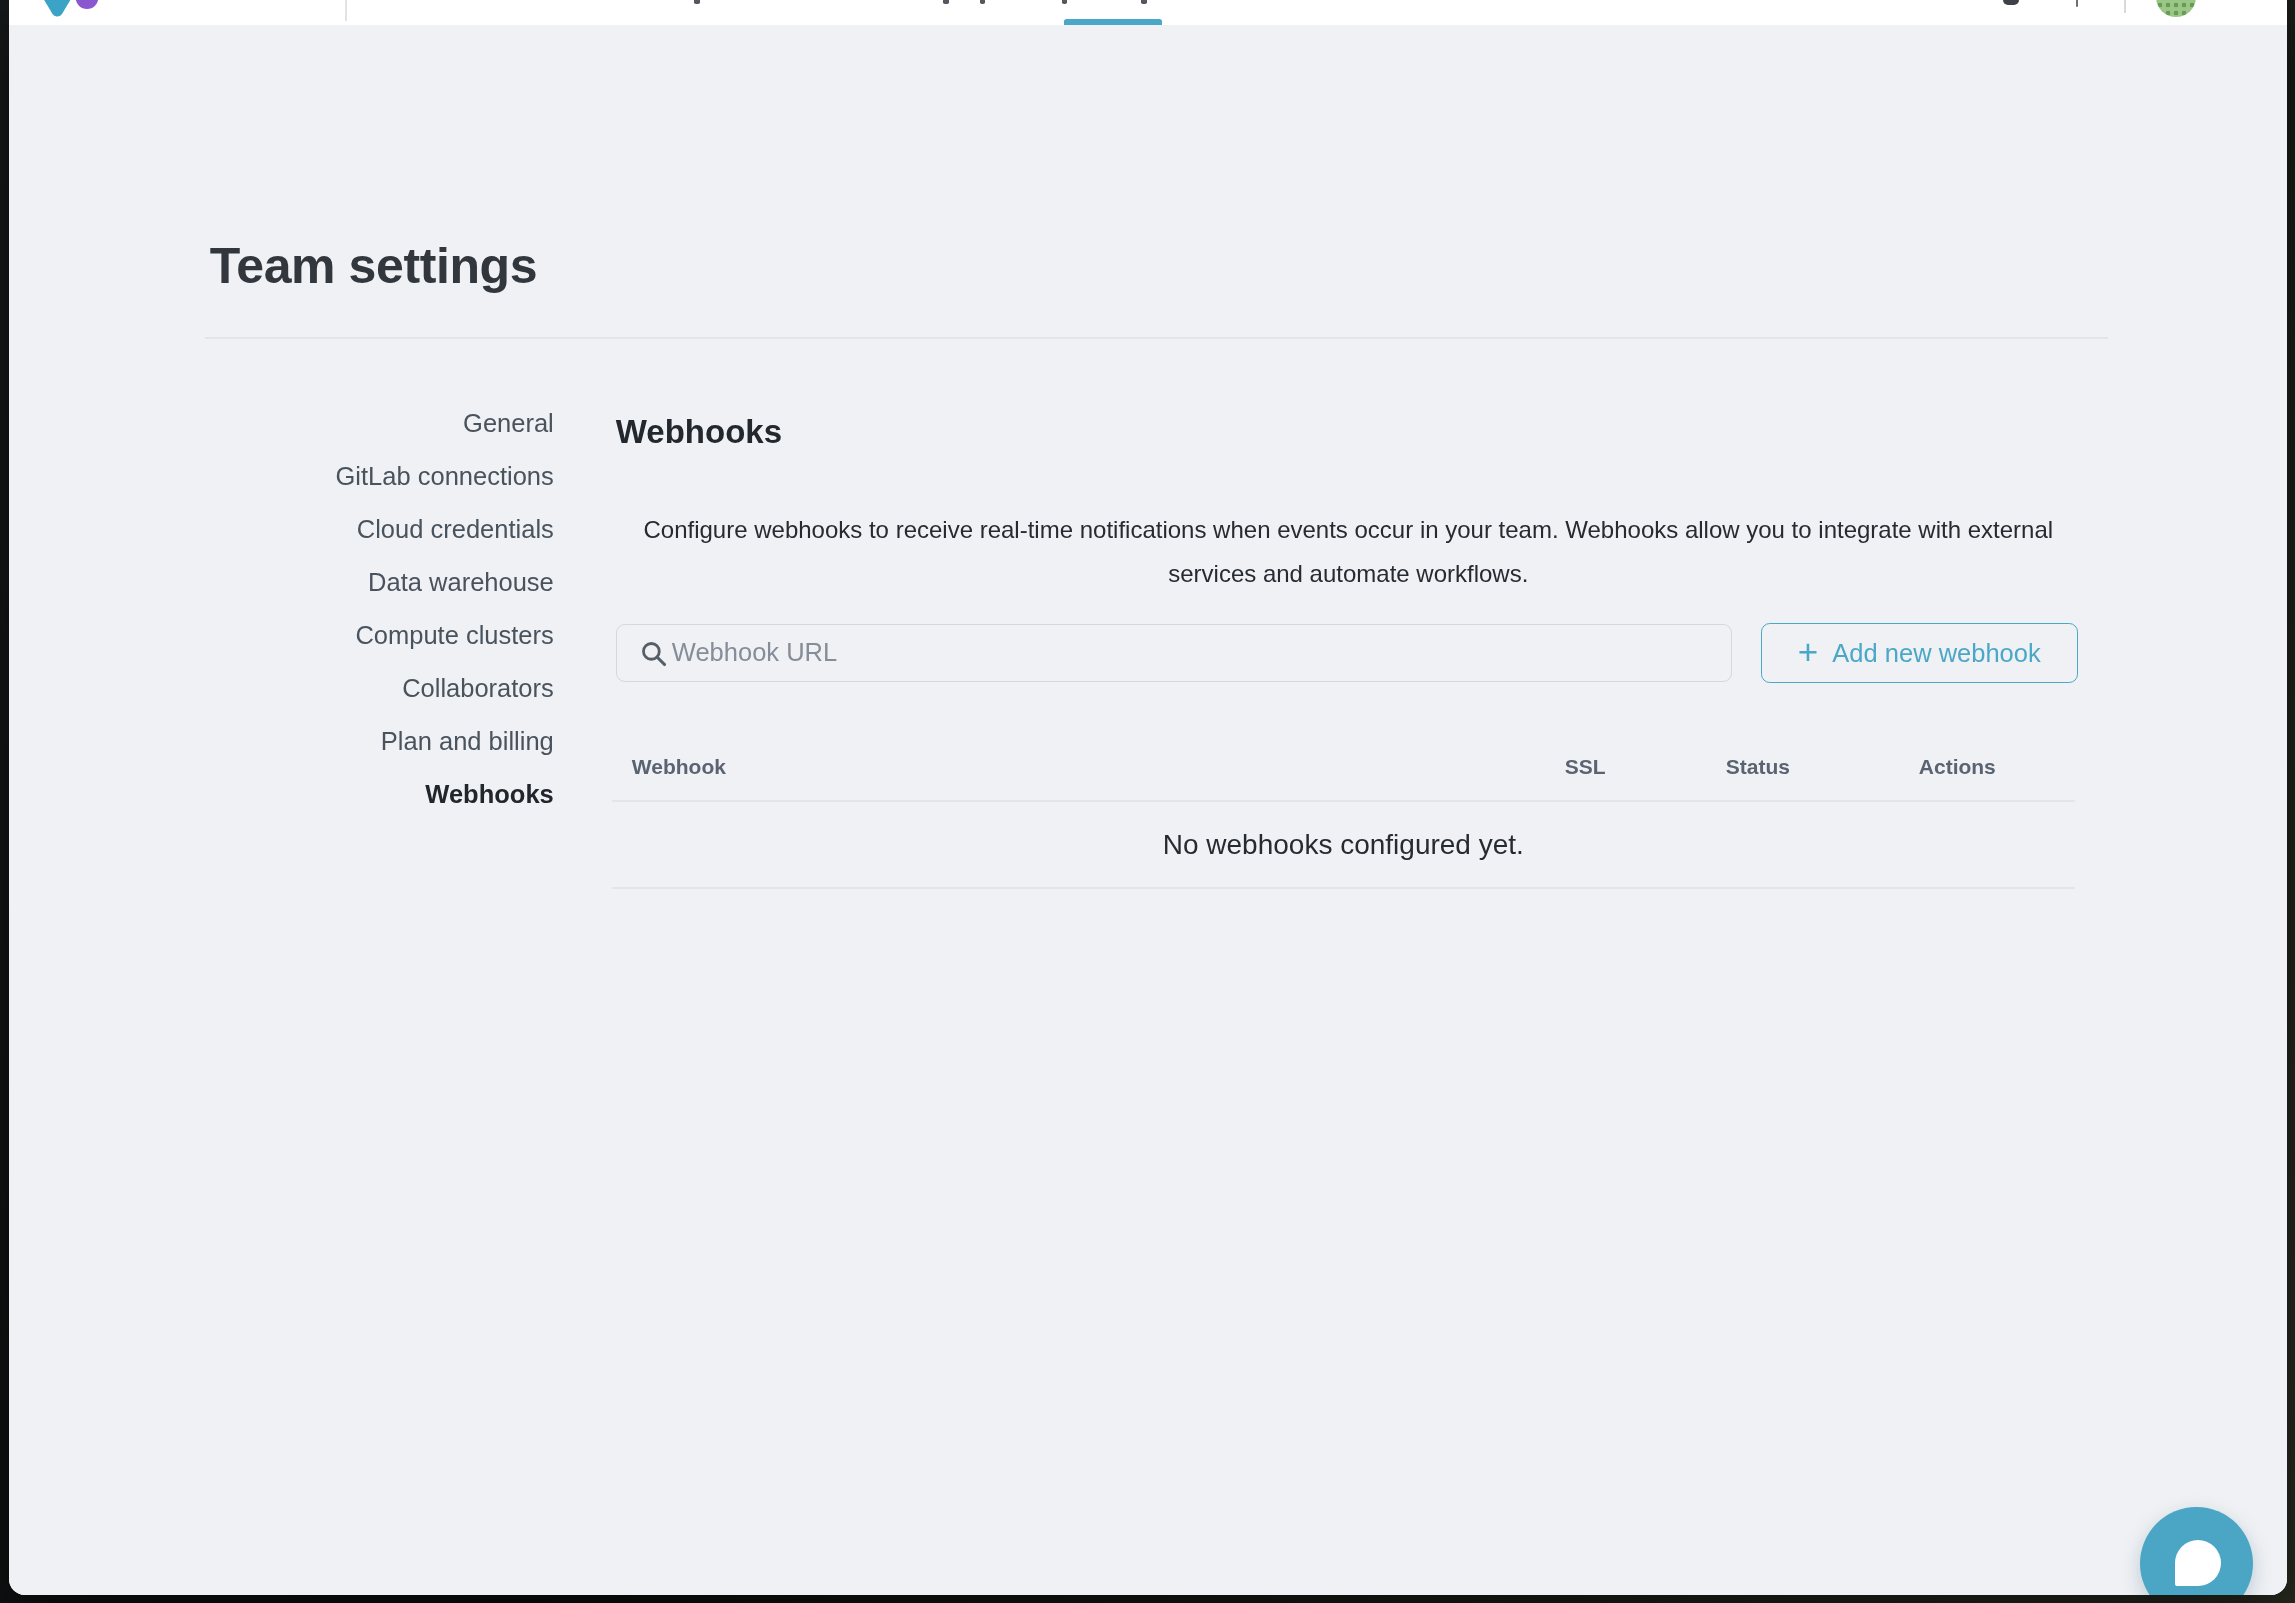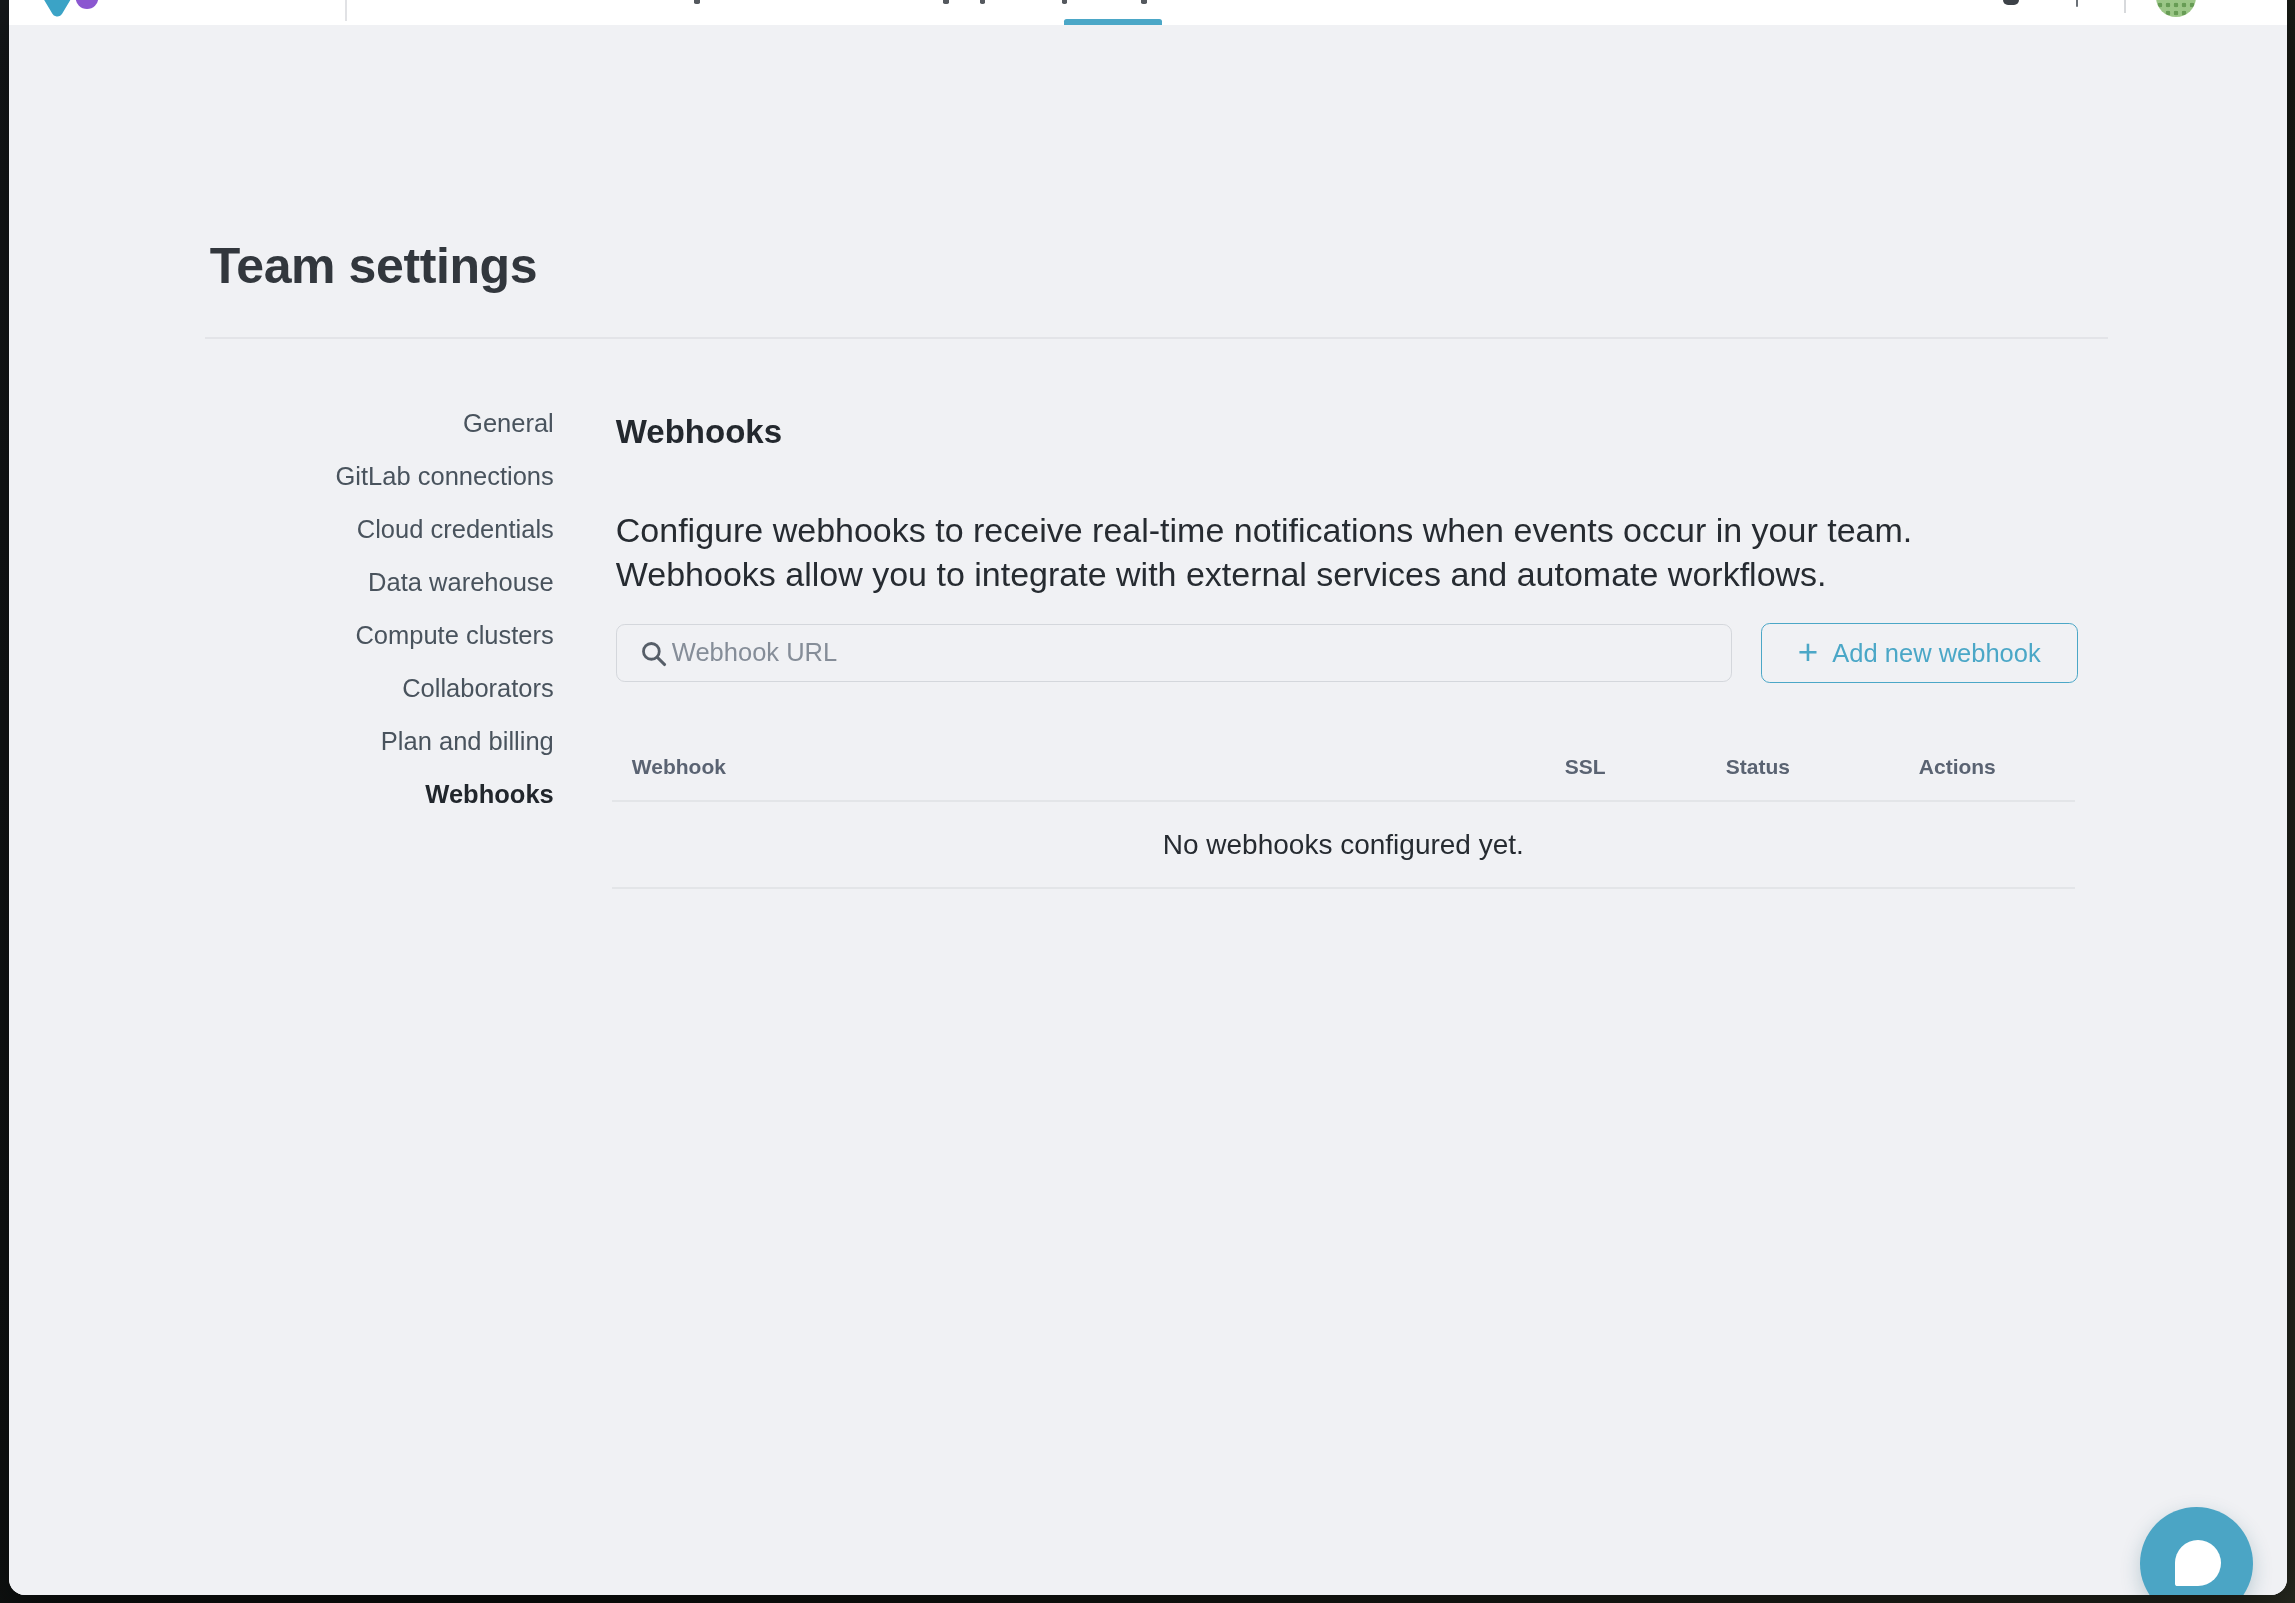--- a/index.html
+++ b/index.html
@@ -51,21 +51,21 @@
     height:53px; line-height:53px; font-size:25.5px; color:#49535d; cursor:pointer;
   }
   .side-item.active { color:#21262c; font-weight:700; }
   
   .section-heading {
     position:absolute; left:607px; top:345px;
     font-size:33px; font-weight:700; color:#23282e;
   }
   .section-desc {
     position:absolute; left:607px; top:440px; width:1465px;
-    font-size:34px; line-height:44px; color:#262b31;
+    font-size:24px; line-height:44px; color:#262b31;text-align:center;
   }
   .search-box {
     position:absolute; left:607px; top:556px; width:1116px; height:58px;
     border:1.8px solid #d4d7dc; border-radius:8.8px; background:transparent;
   }
   .search-box svg { position:absolute; left:23px; top:15px; }
   .search-input {
     position:absolute; left:55px; top:0; width:1039px; height:55px;
     border:none; outline:none; background:transparent;
     font-family:"Liberation Sans", sans-serif; font-size:25.5px; color:#000000;

